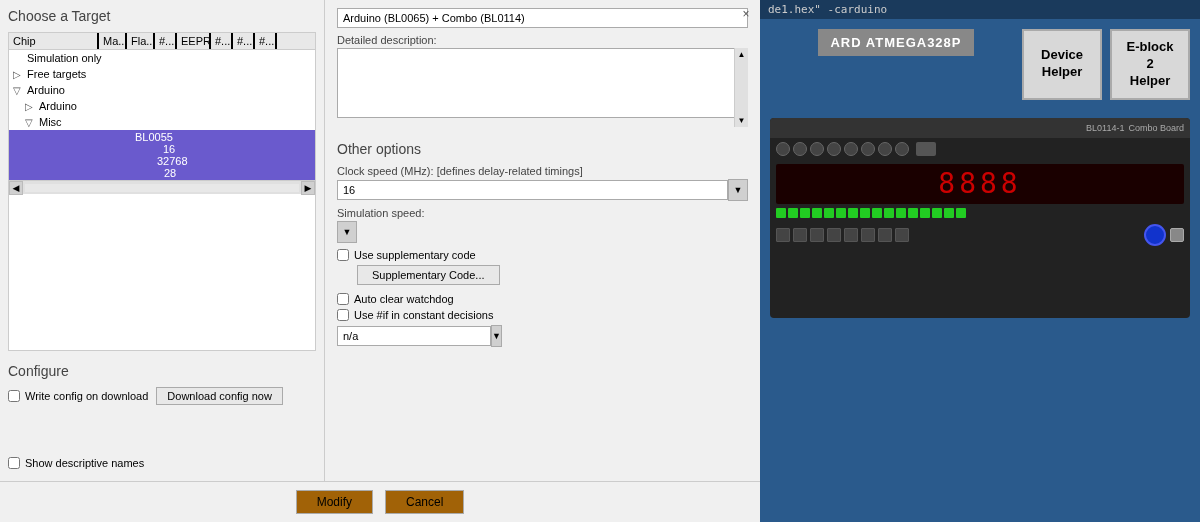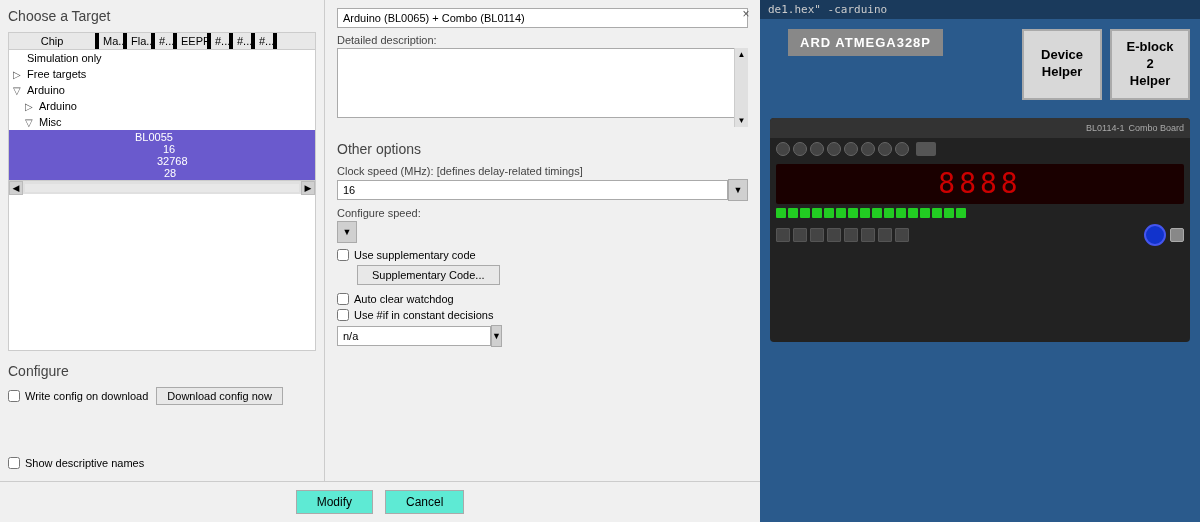--- a/index.html
+++ b/index.html
@@ -76,24 +76,23 @@
 
     .target-table-header {
       display: flex;
       background: #e8e8e8;
       border-bottom: 1px solid #ccc;
       font-size: 11px;
     }
 
     .target-table-header span {
       padding: 2px 4px;
-      border-right: 4px solid #000000;
+      border-right: 2px solid #000000;
       white-space: nowrap;
       overflow: hidden;
-      text-align: center;
     }
 
     .col-chip { width: 90px; }
     .col-ma { width: 28px; }
     .col-fla { width: 28px; }
     .col-hash1 { width: 22px; }
     .col-eepr { width: 34px; }
     .col-hash2 { width: 22px; }
     .col-hash3 { width: 22px; }
     .col-hash4 { width: 22px; }
@@ -297,21 +296,21 @@
       gap: 12px;
       padding: 8px;
       background: #f0f0f0;
       border-top: 1px solid #ccc;
     }
 
     .action-btn {
       padding: 4px 20px;
       font-size: 12px;
       cursor: pointer;
-      background: #5eead4;
+      background: #a16207;
       border: 1px solid #aaa;
     }
 
     
     .right-bg {
       position: absolute;
       top: 0;
       left: 760px;
       right: 0;
       bottom: 0;
@@ -367,21 +366,21 @@
     .board-area {
       flex: 1;
       display: flex;
       align-items: flex-start;
       justify-content: center;
       padding: 8px;
     }
 
     .board-img {
       width: 420px;
-      height: 224px;
+      height: 200px;
       background: #222;
       border-radius: 4px;
       position: relative;
       overflow: hidden;
     }
 
     
     .board-top-bar {
       background: #333;
       height: 20px;
@@ -594,21 +593,21 @@
 
       <div class="other-options-section">
         <h2 class="section-title">Other options</h2>
 
         <div class="field-label">Clock speed (MHz): [defines delay-related timings]</div>
         <div class="dropdown-wrapper">
           <input type="text" class="dropdown-input" value="16" style="">
           <div class="dropdown-btn">▼</div>
         </div>
 
-        <div class="field-label">Configure speed:</div>
+        <div class="field-label">Simulation speed:</div>
         <div class="dropdown-wrapper">
           <div class="dropdown-btn">▼</div>
         </div>
 
         <div class="checkbox-row">
           <input type="checkbox" style="">
           <span>Use supplementary code</span>
         </div>
         <button class="supp-button">Supplementary Code...</button>
 
@@ -634,21 +633,21 @@
     <button class="action-btn">Modify</button>
     <button class="action-btn">Cancel</button>
   </div>
 </div>
 
 <div class="right-bg">
 
   <div class="cmd-bar">de1.hex" -carduino</div>
 
   <div class="helper-buttons">
-    <div style="flex:1; display:flex; align-items:center; padding-left:8px;">
+    <div style="flex:1; display:flex; align-items:center; padding-left:8px;justify-content:center;">
       <div class="device-label">ARD ATMEGA328P</div>
     </div>
     <button class="helper-btn">
       <span>Device</span><br>
       <span>Helper</span>
     </button>
     <button class="helper-btn">
       <span>E-block</span><br>
       <span>2</span><br>
       <span>Helper</span>

